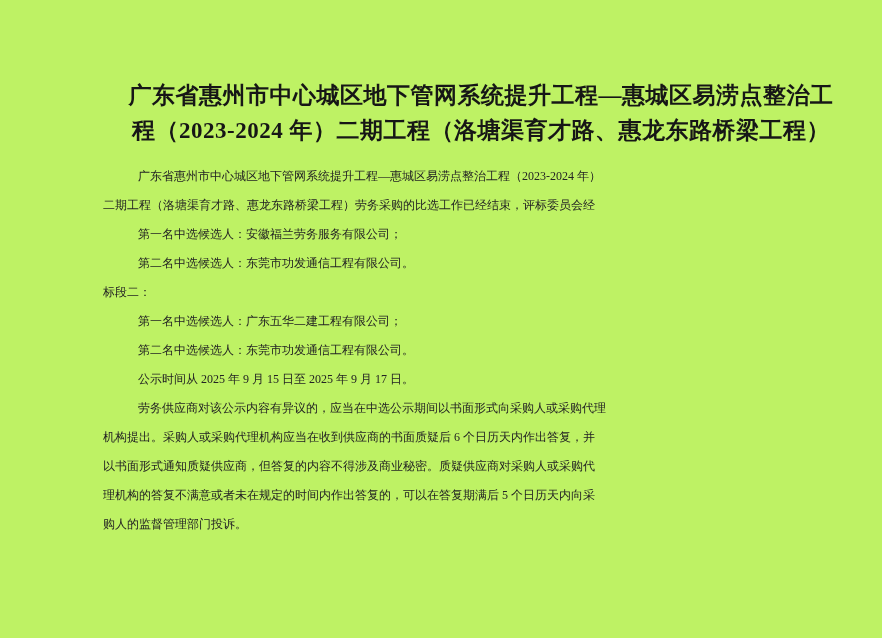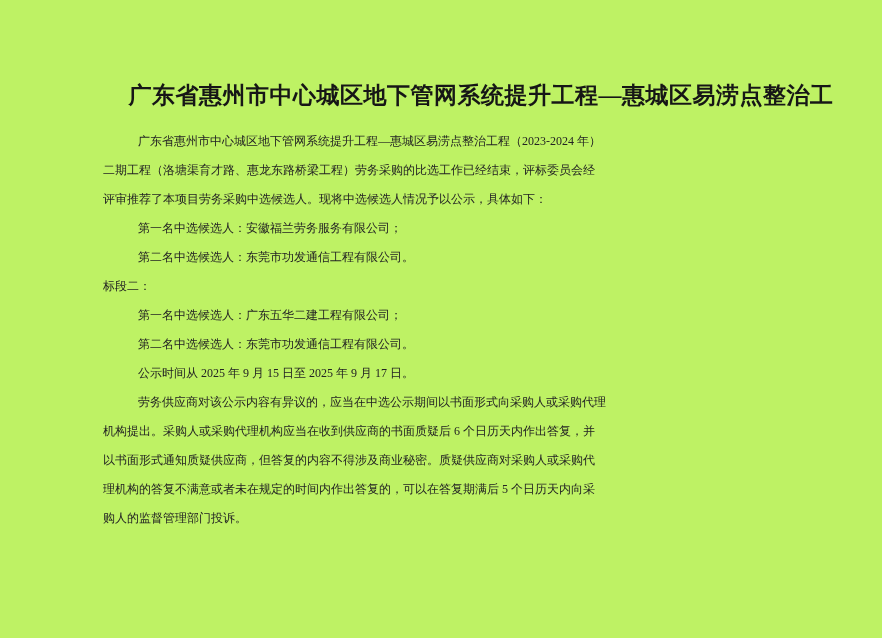--- a/index.html
+++ b/index.html
@@ -54,25 +54,25 @@
     text-indent: 35px;
   }
 </style>
 </head>
 <body>
 
 <div class="page" style="background: #bef264; color: rgb(35, 35, 35); padding-left: 40px;">
   <div class="corner-dot" style="background: rgb(69, 72, 75);"></div>
   <h1 class="doc-title">
       <div class="title-line">广东省惠州市中心城区地下管网系统提升工程—惠城区易涝点整治工</div>
+      <div class="title-line">程（2023-2024 年）二期工程（洛塘渠育才路、惠龙东路桥梁工程）</div>
     </h1>
   <div class="doc-body">
       <div class="body-line indent">广东省惠州市中心城区地下管网系统提升工程—惠城区易涝点整治工程（2023-2024 年）</div>
       <div class="body-line">二期工程（洛塘渠育才路、惠龙东路桥梁工程）劳务采购的比选工作已经结束，评标委员会经</div>
-      <div class="body-line">评审推荐了本项目劳务采购中选候选人。现将中选候选人情况予以公示，具体如下：</div>
       <div class="body-line indent">第一名中选候选人：安徽福兰劳务服务有限公司；</div>
       <div class="body-line indent">第二名中选候选人：东莞市功发通信工程有限公司。</div>
       <div class="body-line">标段二：</div>
       <div class="body-line indent">第一名中选候选人：广东五华二建工程有限公司；</div>
       <div class="body-line indent">第二名中选候选人：东莞市功发通信工程有限公司。</div>
       <div class="body-line indent">公示时间从 2025 年 9 月 15 日至 2025 年 9 月 17 日。</div>
       <div class="body-line indent">劳务供应商对该公示内容有异议的，应当在中选公示期间以书面形式向采购人或采购代理</div>
       <div class="body-line">机构提出。采购人或采购代理机构应当在收到供应商的书面质疑后 6 个日历天内作出答复，并</div>
       <div class="body-line">以书面形式通知质疑供应商，但答复的内容不得涉及商业秘密。质疑供应商对采购人或采购代</div>
       <div class="body-line">理机构的答复不满意或者未在规定的时间内作出答复的，可以在答复期满后 5 个日历天内向采</div>

